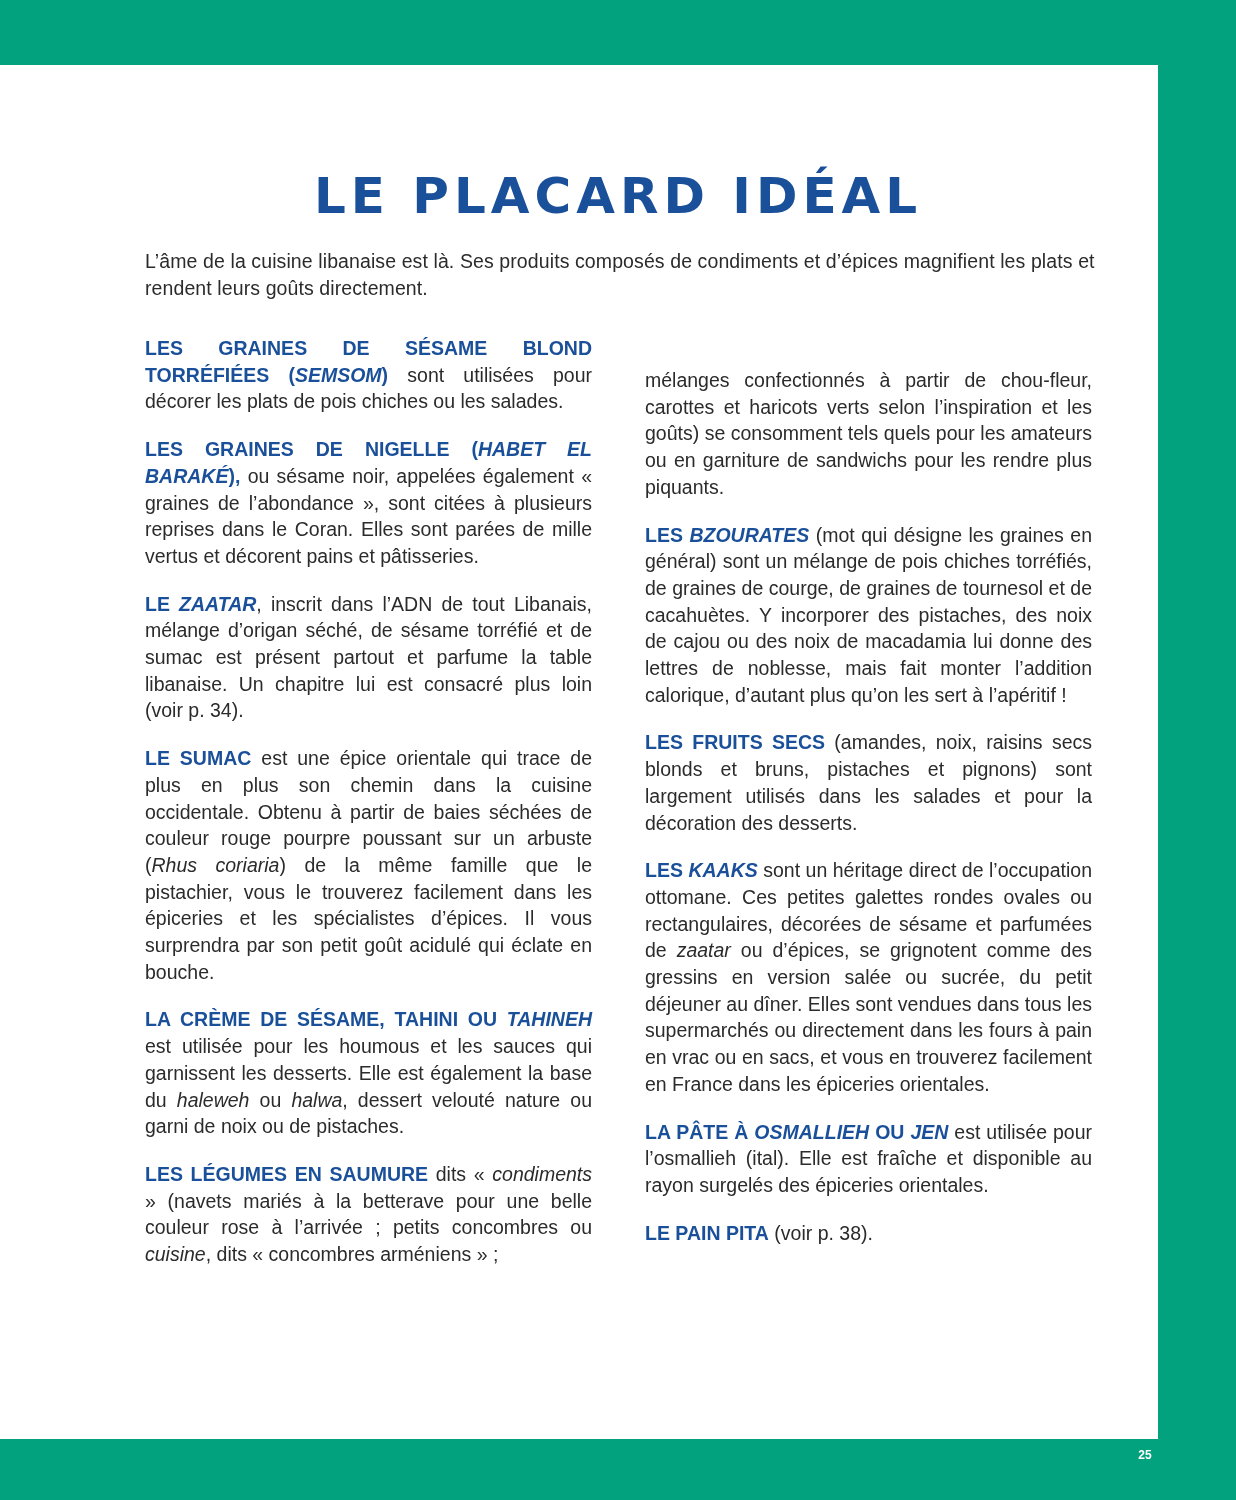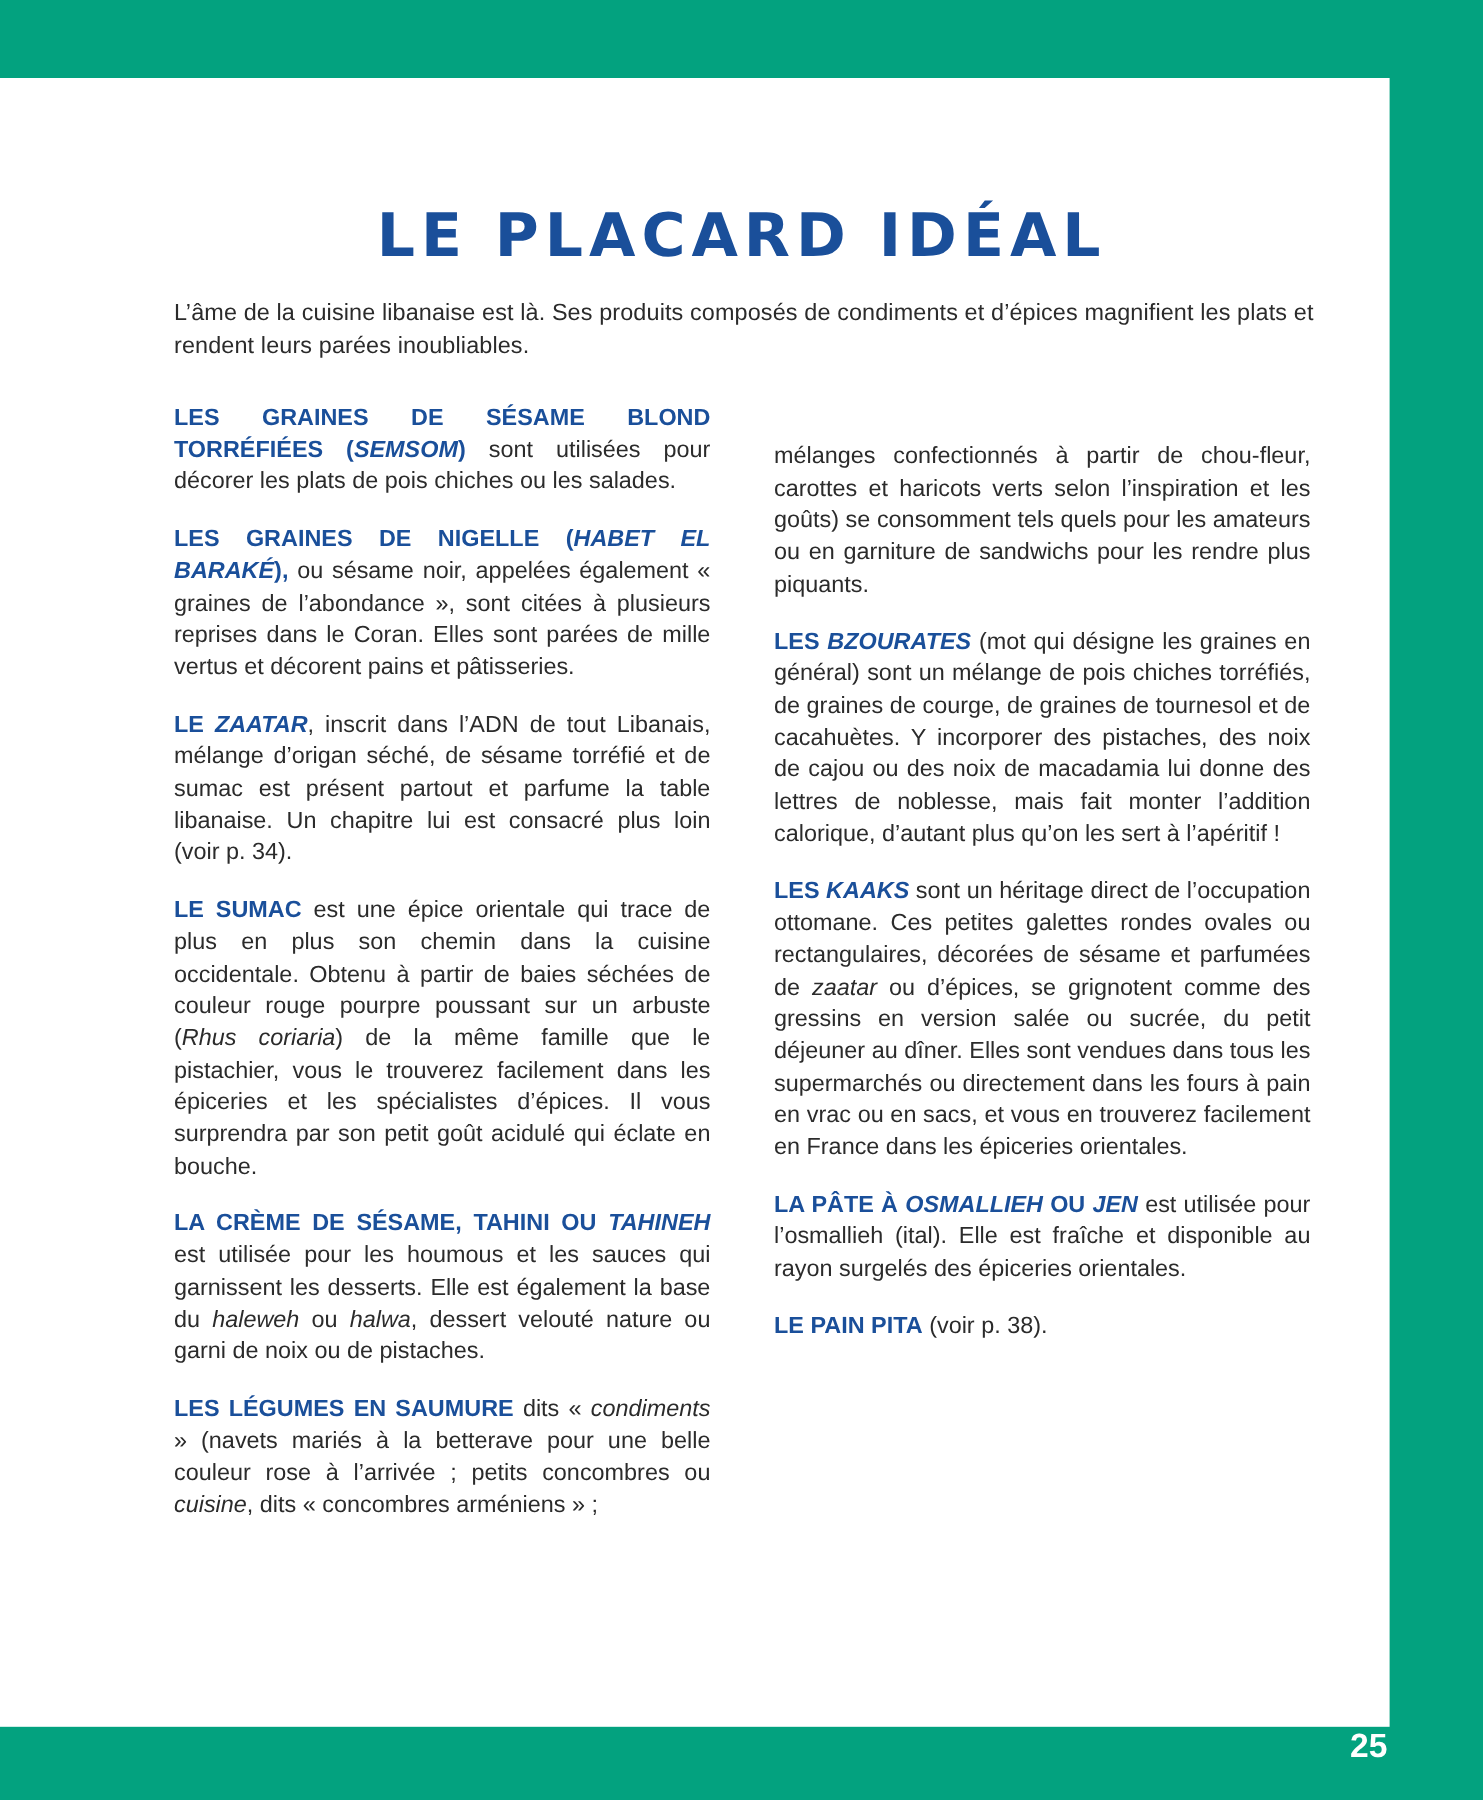--- a/index.html
+++ b/index.html
@@ -33,31 +33,32 @@
     text-align: justify; hyphens: manual;
   }
   .col.left { left: 145px; }
   .col.right { left: 645px; margin-top: 32px; }
   .entry { margin: 0 0 21px 0; }
   .hd { color: #1a4f9a; font-weight: bold; }
   .hd i { font-style: italic; }
   i { font-style: italic; }
   .page-num {
     position: absolute; left: 1125px; top: 1441px; width: 40px;
-    color: #ffffff; font-weight: bold; font-size: 28px; line-height: 28px;
+    text-align: center;
+    color: #ffffff; font-weight: bold; font-size: 12px; line-height: 28px;
   }
 </style>
 </head>
 <body>
 
 <div class="panel"></div>
 
 <h1 class="title">LE PLACARD IDÉAL</h1>
 
-<p class="intro">L’âme de la cuisine libanaise est là. Ses produits composés de condiments et d’épices magnifient les plats et rendent leurs parées inoubliables.</p>
+<p class="intro">L’âme de la cuisine libanaise est là. Ses produits composés de condiments et d’épices magnifient les plats et rendent leurs goûts directement.</p>
 
 <div class="col left">
   <p class="entry">
     <span class="hd"><span>LES GRAINES DE SÉSAME BLOND TORRÉFIÉES (</span><i>SEMSOM</i><span>)</span></span><span> sont utilisées pour décorer les plats de pois chiches ou les salades.</span>
   </p>
   <p class="entry">
     <span class="hd"><span>LES GRAINES DE NIGELLE (</span><i>HABET EL BARAKÉ</i><span>),</span></span><span> ou sésame noir, appelées également « graines de l’abondance », sont citées à plusieurs reprises dans le Coran. Elles sont parées de mille vertus et décorent pains et pâtisseries.</span>
   </p>
   <p class="entry">
     <span class="hd"><span>LE </span><i>ZAATAR</i></span><span>, inscrit dans l’ADN de tout Libanais, mélange d’origan séché, de sésame torréfié et de sumac est présent partout et parfume la table libanaise. Un chapitre lui est consacré plus loin (voir p. 34).</span>
@@ -72,20 +73,23 @@
     <span class="hd">LES LÉGUMES EN SAUMURE</span><span><span> dits « </span><i>condiments</i><span> » (navets mariés à la betterave pour une belle couleur rose à l’arrivée ; petits concombres ou </span><i>cuisine</i><span>, dits « concombres arméniens » ;</span></span>
   </p>
 </div>
 
 <div class="col right">
   <p class="entry">mélanges confectionnés à partir de chou-fleur, carottes et haricots verts selon l’inspiration et les goûts) se consomment tels quels pour les amateurs ou en garniture de sandwichs pour les rendre plus piquants.</p>
   <p class="entry">
     <span class="hd"><span>LES </span><i>BZOURATES</i></span><span> (mot qui désigne les graines en général) sont un mélange de pois chiches torréfiés, de graines de courge, de graines de tournesol et de cacahuètes. Y incorporer des pistaches, des noix de cajou ou des noix de macadamia lui donne des lettres de noblesse, mais fait monter l’addition calorique, d’autant plus qu’on les sert à l’apéritif !</span>
   </p>
   <p class="entry">
+    <span class="hd">LES FRUITS SECS</span><span> (amandes, noix, raisins secs blonds et bruns, pistaches et pignons) sont largement utilisés dans les salades et pour la décoration des desserts.</span>
+  </p>
+  <p class="entry">
     <span class="hd"><span>LES </span><i>KAAKS</i></span><span><span> sont un héritage direct de l’occupation ottomane. Ces petites galettes rondes ovales ou rectangulaires, décorées de sésame et parfumées de </span><i>zaatar</i><span> ou d’épices, se grignotent comme des gressins en version salée ou sucrée, du petit déjeuner au dîner. Elles sont vendues dans tous les supermarchés ou directement dans les fours à pain en vrac ou en sacs, et vous en trouverez facilement en France dans les épiceries orientales.</span></span>
   </p>
   <p class="entry">
     <span class="hd"><span>LA PÂTE À </span><i>OSMALLIEH</i><span> OU </span><i>JEN</i></span><span> est utilisée pour l’osmallieh (ital). Elle est fraîche et disponible au rayon surgelés des épiceries orientales.</span>
   </p>
   <p class="entry">
     <span class="hd">LE PAIN PITA</span><span> (voir p. 38).</span>
   </p>
 </div>
 

